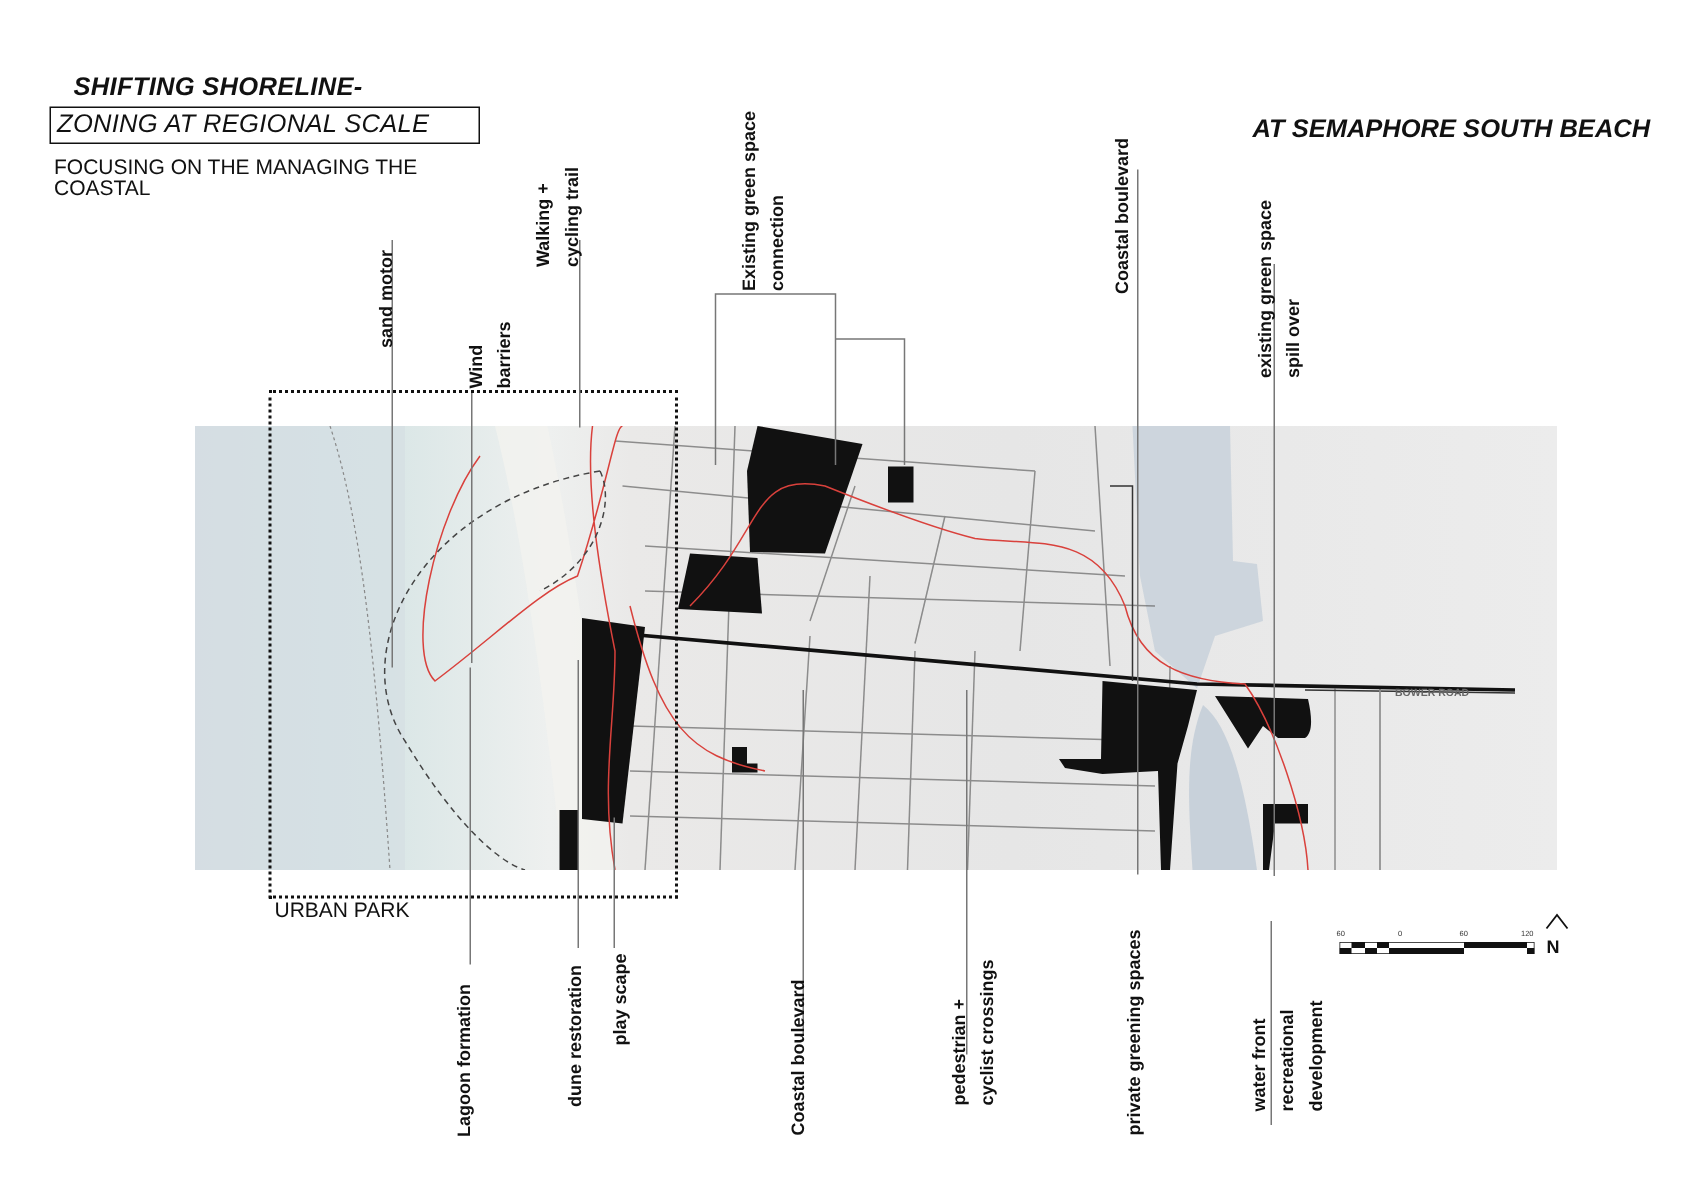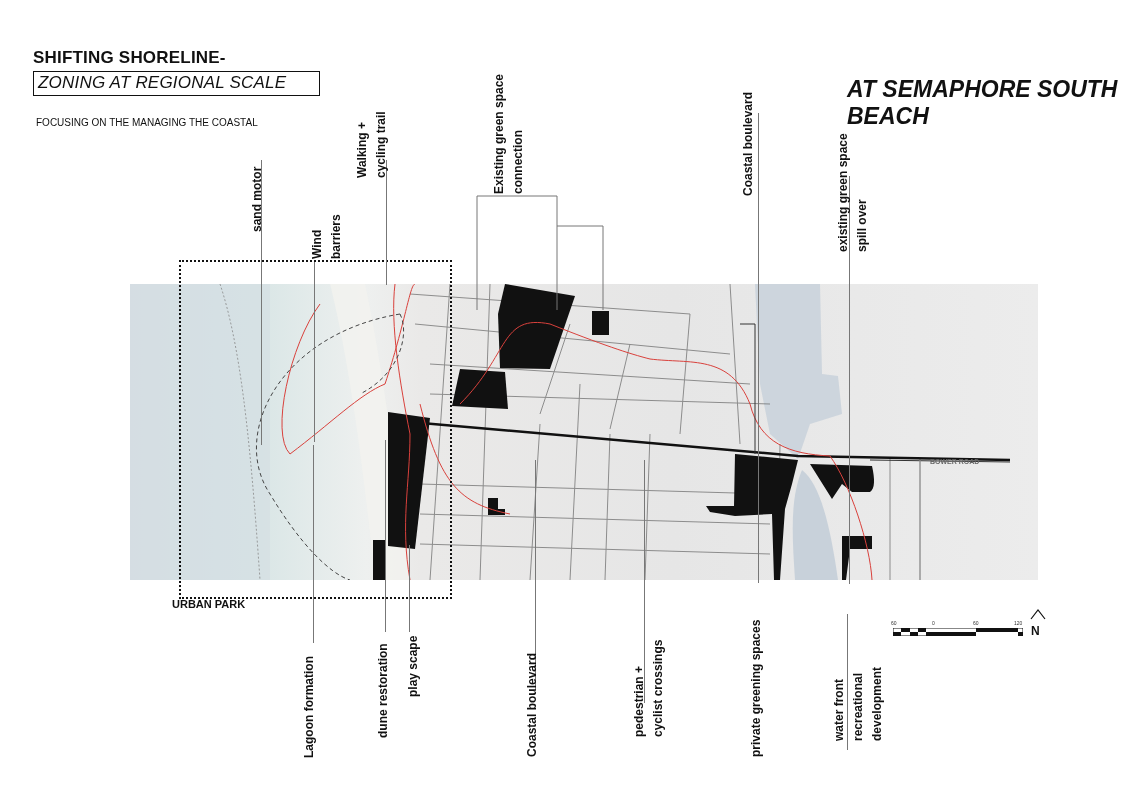--- a/index.html
+++ b/index.html
@@ -1,24 +1,24 @@
 <!DOCTYPE html>
 <html><head>
 <meta charset="utf-8">
 <style>
   html, body { margin:0; padding:0; background:#ffffff; }
   body { width:1124px; height:800px; position:relative; overflow:hidden;
          font-family:"Liberation Sans", sans-serif; color:#111; }
   .abs { position:absolute; }
-  .title1 { left:33px; top:48px; font-size:17px; font-weight:bold; letter-spacing:0.2px; }
+  .title1 { left:49px; top:48px; font-size:17px; font-weight:bold; font-style:italic; letter-spacing:0.2px; }
   .title2-box { left:33px; top:71px; width:287px; height:25px; border:1.5px solid #111; box-sizing:border-box; }
   .title2 { left:38px; top:73px; font-size:17px; font-weight:normal; font-style:italic; letter-spacing:0.2px; }
-  .subtitle { left:36px; top:104px; font-size:10px; line-height:14px; width:260px;margin-top:12px; }
-  .title-right { left:835px; top:76px; font-size:23px; font-weight:bold; font-style:italic;margin-left:12px; }
-  .urban-park { left:172px; top:598px; font-size:11px; font-weight:bold; }
+  .subtitle { left:36px; top:104px; font-size:14px; line-height:14px; width:260px; }
+  .title-right { left:835px; top:76px; font-size:17px; font-weight:bold; font-style:italic; }
+  .urban-park { left:183px; top:598px; font-size:14px; font-weight:normal; }
   .vlabel { position:absolute; transform-origin:left top; transform:rotate(-90deg);
             font-size:12px; font-weight:bold; line-height:19px; white-space:nowrap; }
   .vlabel span { display:block; }
   .leader { position:absolute; width:1px; background:#777; }
   .map { position:absolute; left:130px; top:284px; width:908px; height:296px; overflow:hidden;
          background:linear-gradient(90deg,#d6dde3 0%, #d9e6e6 14%, #eef0ef 26%, #eae9e8 32%, #e6e6e6 60%, #ececec 100%); }
   .urban-box { position:absolute; left:179px; top:260px; width:273px; height:339px;
                border:2px dotted #111; box-sizing:border-box; }
   .scalebar { position:absolute; left:893px; top:628px; width:130px; height:8px; }
   .scale-tick { position:absolute; top:620px; font-size:5px; color:#333; }

